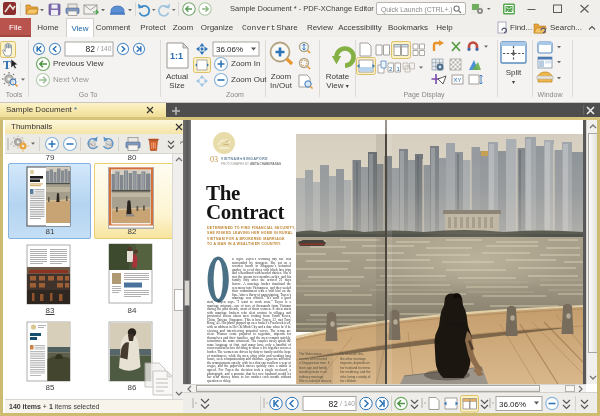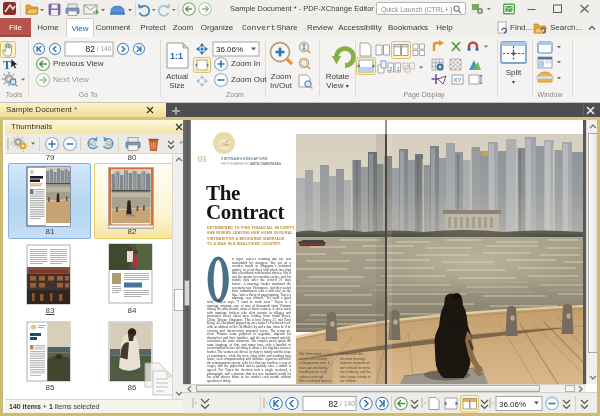--- a/index.html
+++ b/index.html
@@ -594,21 +594,21 @@
   <div id="docview" class="abs">
     <div class="abs" style="left:0;top:0;width:8px;height:293px;background:linear-gradient(90deg,#6e6e6e,#585858 60%,#787878);"></div>
     <div class="abs" style="left:1px;top:160px;width:6px;height:26px;background:#d8d5d1;border:1px solid #8a8a8a;"></div>
     <div id="spread" class="abs" style="left:13px;top:0;width:390px;height:264px;background:#fff;overflow:hidden;">
 
       <svg class="abs" style="left:16px;top:11px" width="24" height="24" viewBox="0 0 24 24">
         <circle cx="12" cy="12" r="11" fill="#e9dcab"></circle>
         <path d="M6 14 q3-6 7-4 q4-3 5 2 M7 17 h10" stroke="#f6efd6" stroke-width="1.3" fill="none"></path>
         <path d="M13 11 l4-2 M11 13 l6 1" stroke="#b09a58" stroke-width="0.6"></path>
       </svg>
-      <div class="abs" style="left:2px;top:34.5px;font-family:'Liberation Serif',serif;font-size:8px;color:#bd9243;">03</div>
+      <div class="abs" style="left:14px;top:34.5px;font-family:'Liberation Serif',serif;font-size:8px;color:#bd9243;">03</div>
       <div class="abs" style="left:25px;top:36.5px;font-size:3.4px;font-weight:bold;letter-spacing:0.5px;color:#5a7a96;">VIETNAM✈SINGAPORE</div>
       <div class="abs" style="left:25px;top:42px;font-size:3px;color:#9a9690;">PHOTOGRAPHS BY <b style="color:#777">ANITA CHANDRASAS</b></div>
       <div class="abs" style="left:10px;top:64px;font-family:'Liberation Serif',serif;font-size:21px;font-weight:bold;color:#141414;line-height:19px;letter-spacing:-0.3px;">The<br>Contract</div>
       <div class="abs" style="left:11px;top:106px;font-size:3.5px;font-weight:bold;color:#bf8430;line-height:5.4px;letter-spacing:0.3px;">DETERMINED TO FIND FINANCIAL SECURITY,<br>SHE RISKED LEAVING HER HOME IN RURAL<br>VIETNAM FOR A BROKERED MARRIAGE<br>TO A MAN IN A WEALTHIER COUNTRY.</div>
       <svg class="abs" style="left:11px;top:136px" width="23" height="48" viewBox="0 0 23 48">
           <ellipse cx="11.2" cy="23.5" rx="10.6" ry="23" fill="#4a7086"></ellipse>
           <ellipse cx="11.2" cy="23.5" rx="4.6" ry="19.5" fill="#fff"></ellipse>
         </svg>
       <div id="bodytext" class="abs" style="left:11px;top:138px;width:84px;height:126px;font-family:'Liberation Serif',serif;font-size:3.4px;line-height:3.58px;color:#2e2e2e;text-align:justify;overflow:hidden;">
         <div style="float:left;width:25px;height:42px;"></div>

